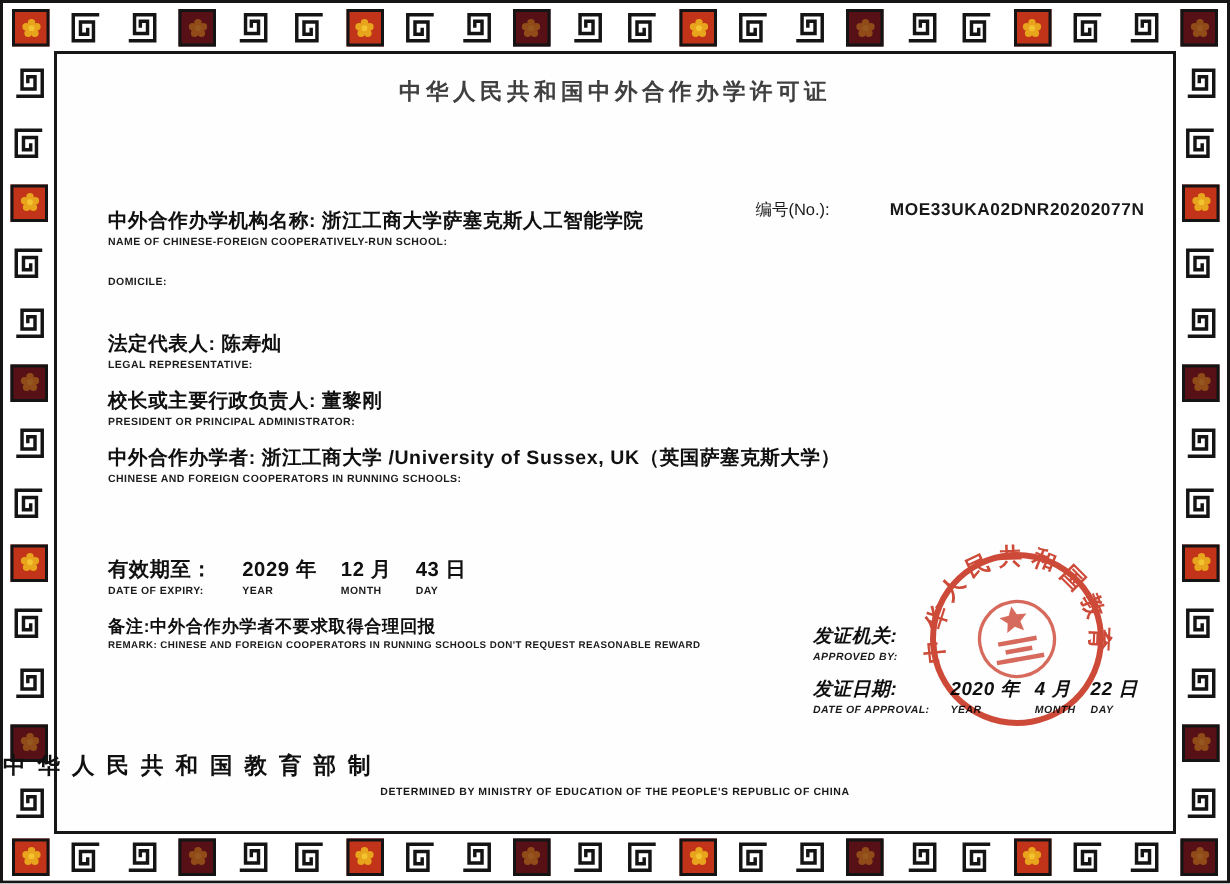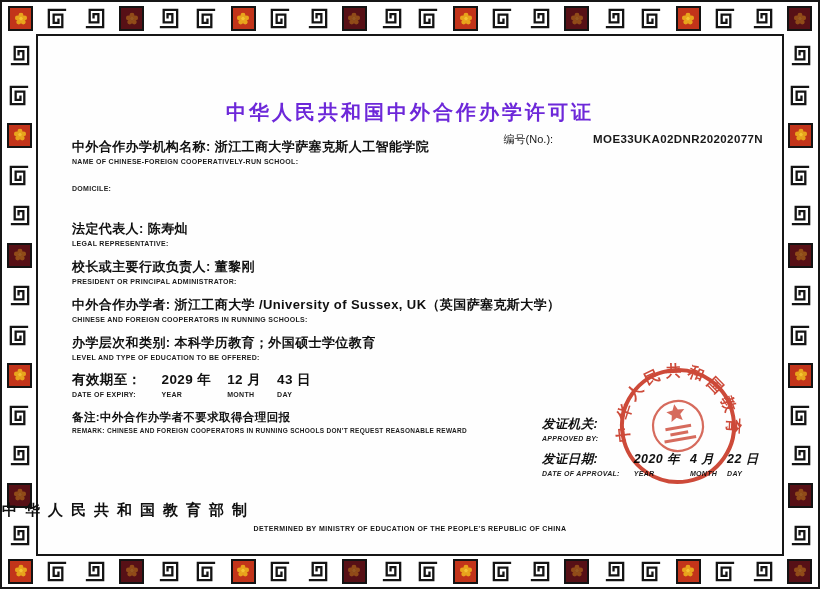--- a/index.html
+++ b/index.html
@@ -21,21 +21,21 @@
   .gem{width:25px;height:25px;background:#c2341a;border:2px solid #141414;
        display:flex;align-items:center;justify-content:center;box-sizing:border-box;}
   .gem svg{width:16px;height:16px;display:block;}
   .gem.dark{background:#571016;}
   .gem.dark svg{opacity:.4;}
   .frame{position:absolute;left:34px;top:32px;right:34px;bottom:31px;
          border:2px solid #161616;z-index:3;pointer-events:none;}
   
   .content{position:absolute;inset:0;z-index:4;}
   .title{position:absolute;top:50px;left:0;right:0;text-align:center;
-         font-size:20px;font-weight:bold;letter-spacing:3px;color:#6d28d9;margin-top:47px;}
+         font-size:15px;font-weight:bold;letter-spacing:3px;color:#404040;}
   .subtitle{position:absolute;top:83px;left:0;right:0;text-align:center;
             font-size:7.5px;font-weight:bold;letter-spacing:.4px;color:#181818;}
   .serial{position:absolute;top:130px;right:55px;font-size:11px;color:#181818;}
   .serial .sv{font-weight:bold;font-size:11.5px;letter-spacing:.4px;margin-left:4px;padding-left:36px;}
   .field{position:absolute;left:70px;color:#101010;}
   .cnline{font-size:13px;font-weight:bold;letter-spacing:.4px;white-space:nowrap;}
   .cnline .value{font-weight:600;margin-left:4px;}
   .enline{font-size:7px;font-weight:bold;letter-spacing:.3px;margin-top:2px;color:#1c1c1c;white-space:nowrap;}
   .dcols{display:flex;align-items:flex-start;}
   .dcol{margin-right:16px;}
@@ -702,24 +702,20 @@
     <div class="field" style="top:256px">
       <div class="cnline"><span>校长或主要行政负责人:</span><span class="value">董黎刚</span></div>
       <div class="enline">PRESIDENT OR PRINCIPAL ADMINISTRATOR:</div>
     </div>
 
     <div class="field" style="top:294px">
       <div class="cnline"><span>中外合作办学者:</span><span class="value">浙江工商大学 /University of Sussex, UK（英国萨塞克斯大学）</span></div>
       <div class="enline">CHINESE AND FOREIGN COOPERATORS IN RUNNING SCHOOLS:</div>
     </div>
 
-    <div class="field" style="top:332px">
-      <div class="cnline"><span>办学层次和类别:</span><span class="value">本科学历教育；外国硕士学位教育</span></div>
-      <div class="enline">LEVEL AND TYPE OF EDUCATION TO BE OFFERED:</div>
-    </div>
 
     <div class="field" style="top:369px">
       <div class="dcols">
         <div class="dcol" style="margin-right:20px">
           <div class="cnline">有效期至：</div>
           <div class="enline">DATE OF EXPIRY:</div>
         </div>
         <div class="dcol">
           <div class="cnline"><span>2029</span> <span>年</span></div>
           <div class="enline">YEAR</div>

